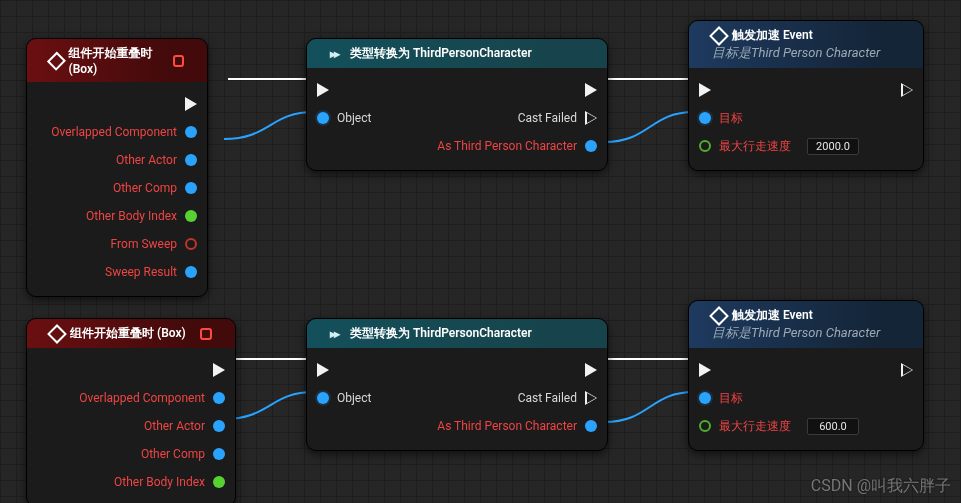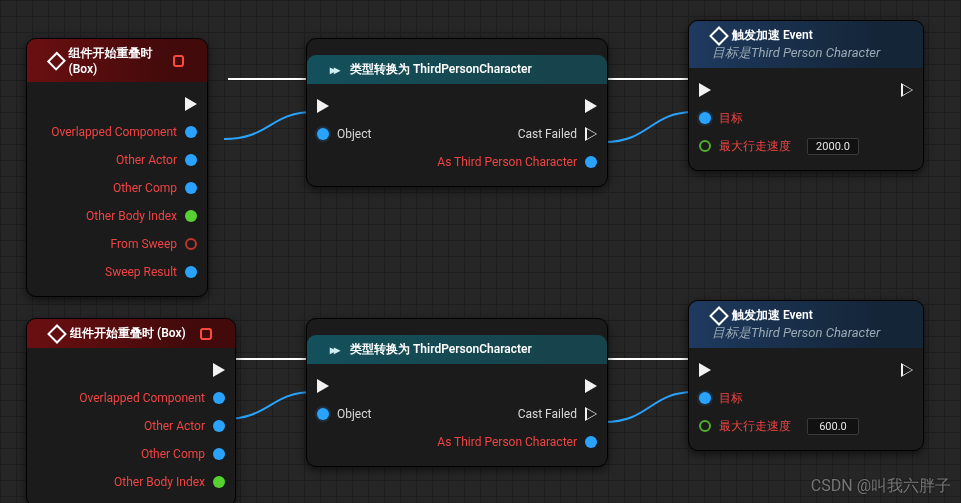--- a/index.html
+++ b/index.html
@@ -26,21 +26,21 @@
     box-shadow: 0 3px 10px rgba(0,0,0,.6);
   }
   .node-header {
     display:flex; align-items:center; gap:6px;
     padding: 6px 23px;
     border-radius: 9px 9px 0 0;
     font-weight:600;
     color:#fff;
   }
   .node-header.red  { background: linear-gradient(90deg,#6b0f11,#420a0b 80%); }
-  .node-header.teal { background: linear-gradient(90deg,#13505b,#17444c 80%); margin-top: 16px; }
+  .node-header.teal { background: linear-gradient(90deg,#13505b,#17444c 80%); }
   .node-header.blue { background: linear-gradient(90deg,#1e3a5f,#142538 80%); }
 
   .node-sub { font-size:13px; font-style:italic; color:#9aa9b3; font-weight:400; }
   .node-body { padding: 8px 10px 10px; }
   .row { display:flex; align-items:center; height:28px; }
   .row .lbl { white-space:nowrap; color:#ef4444; }
   .row.right { justify-content:flex-end; text-align:right; }
   .exec-row { display:flex; justify-content:space-between; align-items:center; height:28px; }
 
   

